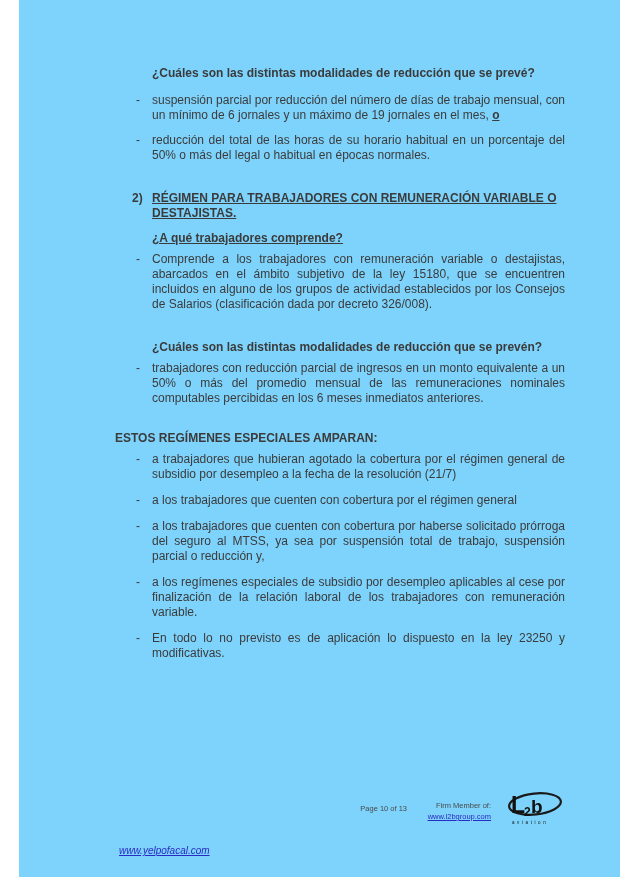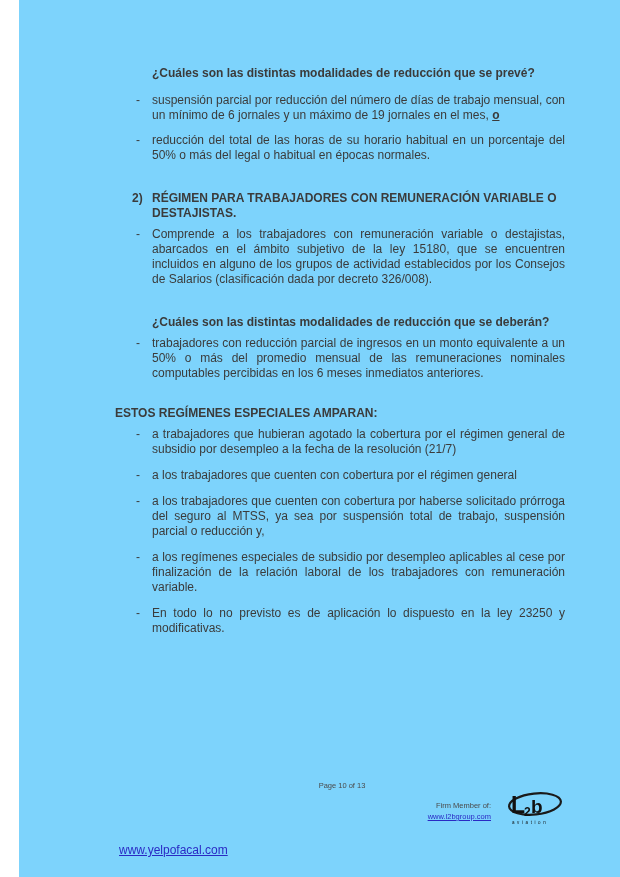--- a/index.html
+++ b/index.html
@@ -21,44 +21,44 @@
   .blist { margin:0; padding:0; list-style:none; }
   .blist li { display:flex; }
   .blist li + li { margin-top:10px; }
   .blist .dash { flex:0 0 37px; width:37px; padding-left:21px; box-sizing:border-box; }
   .blist .btext { flex:1; text-align:justify; }
 
   .para { margin:26px 0 0 0; text-indent:37px; text-align:justify; }
 
   .numbered { display:flex; margin-top:28px; font-weight:bold; }
   .numbered .num { flex:0 0 37px; width:37px; padding-left:17px; box-sizing:border-box; }
-  .numbered .ntitle { flex:1; }
+  .numbered .ntitle { flex:1; text-decoration:underline; }
 
   .mt12 { margin-top:12px; }
   .mt10 { margin-top:10px; }
   .mt6  { margin-top:6px; }
   .mt28 { margin-top:28px; }
   .amparan-list li + li { margin-top:11px; }
 
   .caps-heading { font-weight:bold; margin:25px 0 0 0; }
 
   .bold-u { font-weight:bold; text-decoration:underline; }
 
   
   .footer-address {
     position:absolute; left:100px; top:791px;
     font-size:7.5px; line-height:10px; color:#4a4a4a;
   }
   .footer-site {
     position:absolute; left:100px; top:843px;
-    font-size:12px; color:#2a2ac4; text-decoration:underline;
+    font-size:10px; color:#2a2ac4; text-decoration:underline;font-style:italic;
   }
   .footer-page {
-    position:absolute; left:258px; top:778px; width:130px;
-    text-align:center; font-size:7.5px; color:#4a4a4a;
+    position:absolute; left:258px; top:801px; width:130px;
+    text-align:right; font-size:7.5px; color:#4a4a4a;
   }
   .firm {
     position:absolute; left:372px; top:800px; width:100px;
     text-align:right; font-size:7.5px; line-height:11px; color:#4a4a4a;
   }
   .firm a { color:#2a2ac4; text-decoration:underline; }
   .logo { position:absolute; left:486px; top:791px; width:58px; height:40px; }
 </style>
 </head>
 <body>
@@ -78,29 +78,30 @@
         <span class="btext">reducción del total de las horas de su horario habitual en un porcentaje del 50% o más del legal o habitual en épocas normales.</span>
       </li>
     </ul>
 
 
     <div class="numbered">
       <span class="num">2)</span>
       <span class="ntitle">RÉGIMEN PARA TRABAJADORES CON REMUNERACIÓN VARIABLE O DESTAJISTAS.</span>
     </div>
 
+    <p class="q-heading u mt10" style="margin-top:10px;">¿A qué trabajadores comprende?</p>
 
     <ul class="blist mt6">
       <li>
         <span class="dash">-</span>
         <span class="btext">Comprende a los trabajadores con remuneración variable o destajistas, abarcados en el ámbito subjetivo de la ley 15180, que se encuentren incluidos en alguno de los grupos de actividad establecidos por los Consejos de Salarios (clasificación dada por decreto 326/008).</span>
       </li>
     </ul>
 
-    <p class="q-heading mt28" style="margin-top:28px;">¿Cuáles son las distintas modalidades de reducción que se deberán?</p>
+    <p class="q-heading mt28" style="margin-top:28px;">¿Cuáles son las distintas modalidades de reducción que se prevén?</p>
 
     <ul class="blist mt6">
       <li>
         <span class="dash">-</span>
         <span class="btext">trabajadores con reducción parcial de ingresos en un monto equivalente a un 50% o más del promedio mensual de las remuneraciones nominales computables percibidas en los 6 meses inmediatos anteriores.</span>
       </li>
     </ul>
 
     <p class="caps-heading">ESTOS REGÍMENES ESPECIALES AMPARAN:</p>
 

